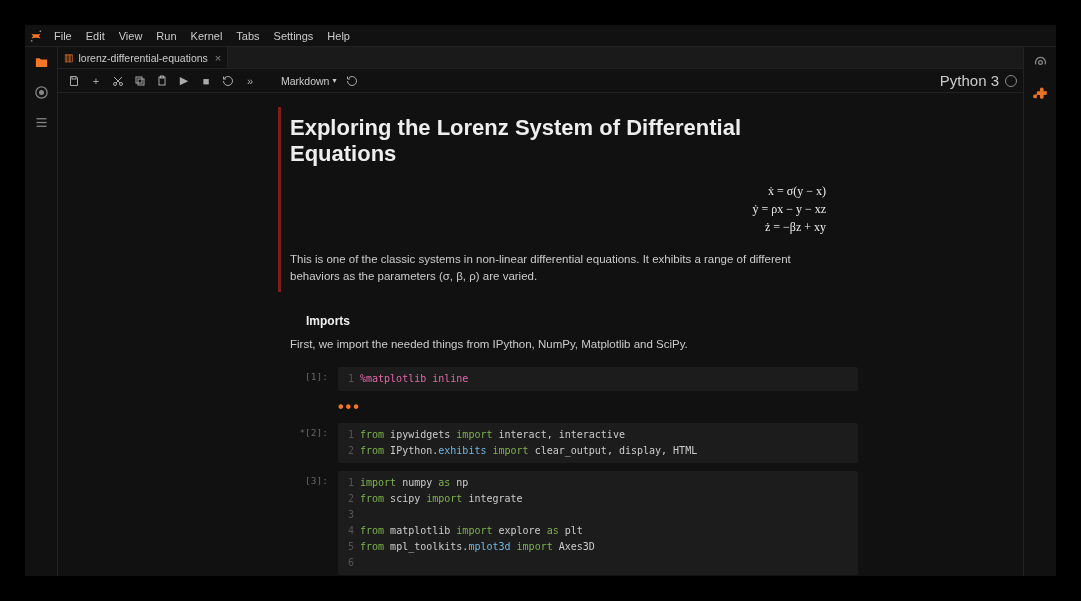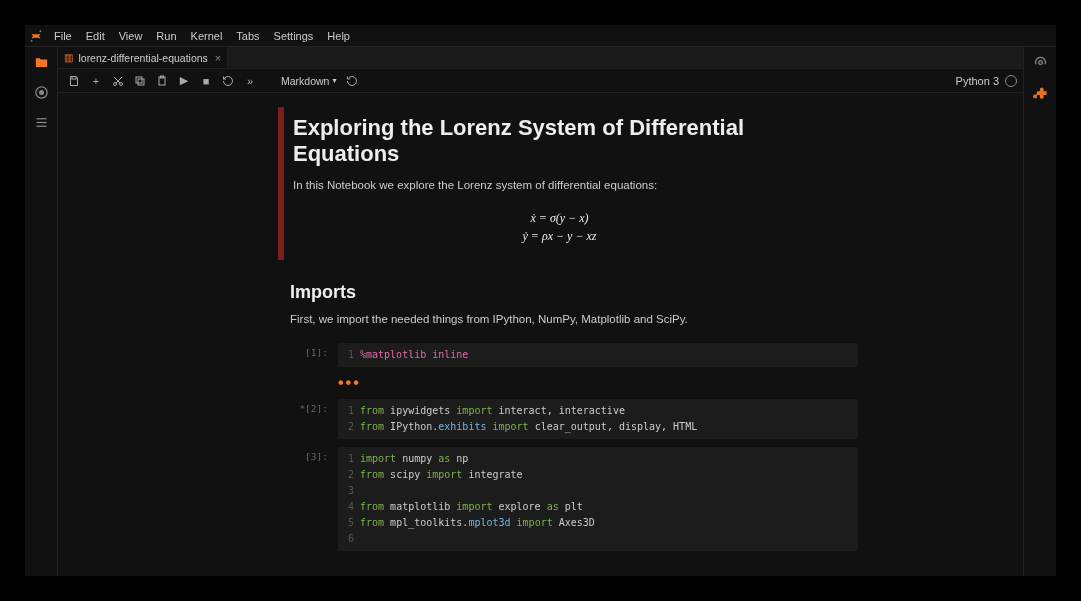--- a/index.html
+++ b/index.html
@@ -128,21 +128,21 @@
   color: #ccc;
   padding: 0 4px;
   display: flex;
   align-items: center;
   gap: 3px;
   cursor: pointer;
   margin-left: 15px;
 }
 .toolbar .spacer { flex: 1; }
 .toolbar .kernel-name {
-  font-size: 11px;
+  font-size: 15px;
   color: #ccc;
   padding-right: 4px;
 }
 .toolbar .kernel-status {
   width: 12px; height: 12px;
   border: 1px solid #888;
   border-radius: 50%;
 }
 
 .notebook-viewport {
@@ -171,46 +171,45 @@
 .content-col {
   flex: 1;
   max-width: 820px;
 }
 .cell.md .content-col {
   padding: 0 12px;
   margin-left: 210px;
   max-width: 560px;
 }
 .cell.md.active .content-col {
-  border-left: 6px solid #7f1d1d;
+  border-left: 3px solid #7f1d1d;
   padding-left: 9px;
 }
 .cell.md h1 {
   font-size: 22px;
   font-weight: 700;
   color: #eee;
   margin: 8px 0 10px 0;
 }
 .cell.md h2 {
-  font-size: 18px;
+  font-size: 12px;
   font-weight: 700;
   color: #eee;
-  margin: 14px 0 8px 0;
+  margin: 14px 0 8px 16px;
 }
 .cell.md p {
   font-size: 11.5px;
   color: #ccc;
   line-height: 1.5;
   margin: 6px 0;
 }
 .cell.md .math {
   font-family: "Cambria Math", "STIX", serif;
-  font-style: italic;
   font-size: 12px;
-  text-align: center;
+  text-align: right;
   color: #eee;
   margin: 15px 0;
   line-height: 1.5;
 }
 
 .cell.code {
   margin-left: 210px;
 }
 .cell.code .content-col {
   background: #1c1c1c;
@@ -366,25 +365,26 @@
         <div class="kernel-name">Python 3</div>
         <div class="kernel-status"></div>
       </div>
 
       <div class="notebook-viewport">
         <div class="notebook">
 
           <div class="cell md active">
             <div class="content-col">
               <h1>Exploring the Lorenz System of Differential Equations</h1>
-              <p>In this Notebook we explore the Lorenz system of differential equations:</p>
               <div class="math">
                 <div>ẋ = σ(y − x)</div>
                 <div>ẏ = ρx − y − xz</div>
+                <div>ż = −βz + xy</div>
               </div>
+              <p>This is one of the classic systems in non-linear differential equations. It exhibits a range of different behaviors as the parameters (σ, β, ρ) are varied.</p>
             </div>
           </div>
 
           <div class="cell md">
             <div class="content-col">
               <h2>Imports</h2>
               <p>First, we import the needed things from IPython, NumPy, Matplotlib and SciPy.</p>
             </div>
           </div>
 

